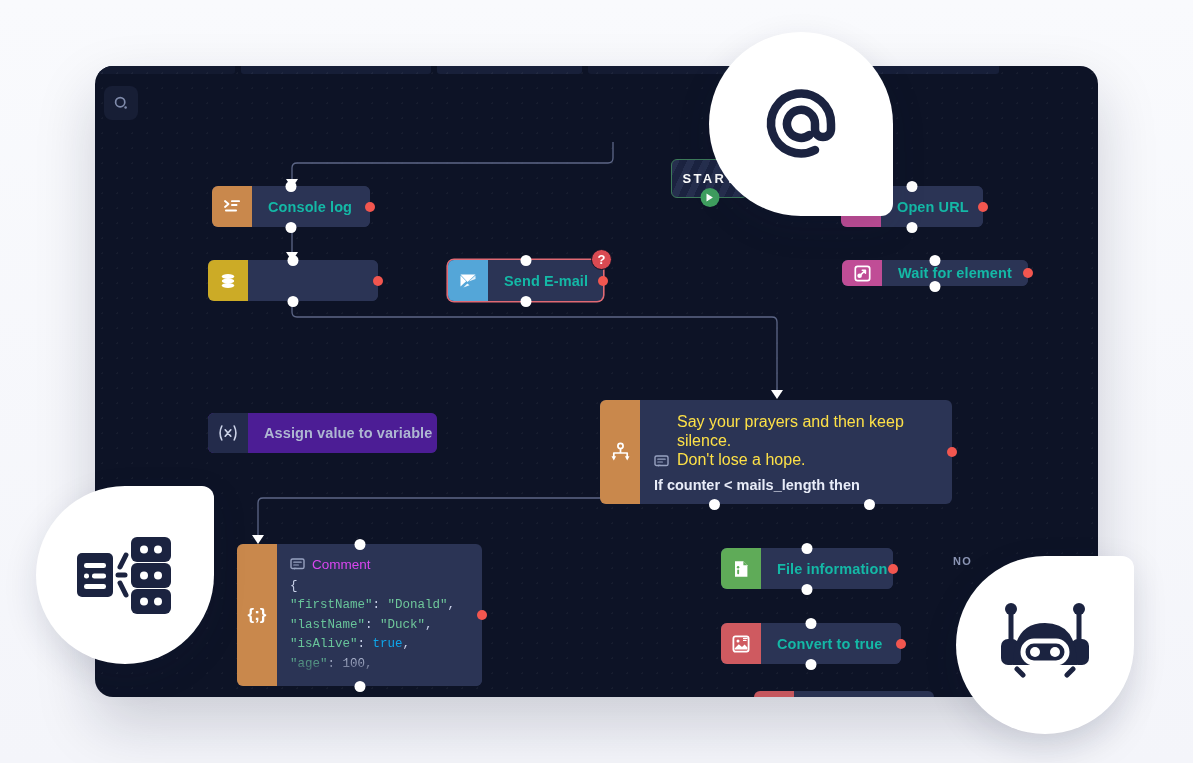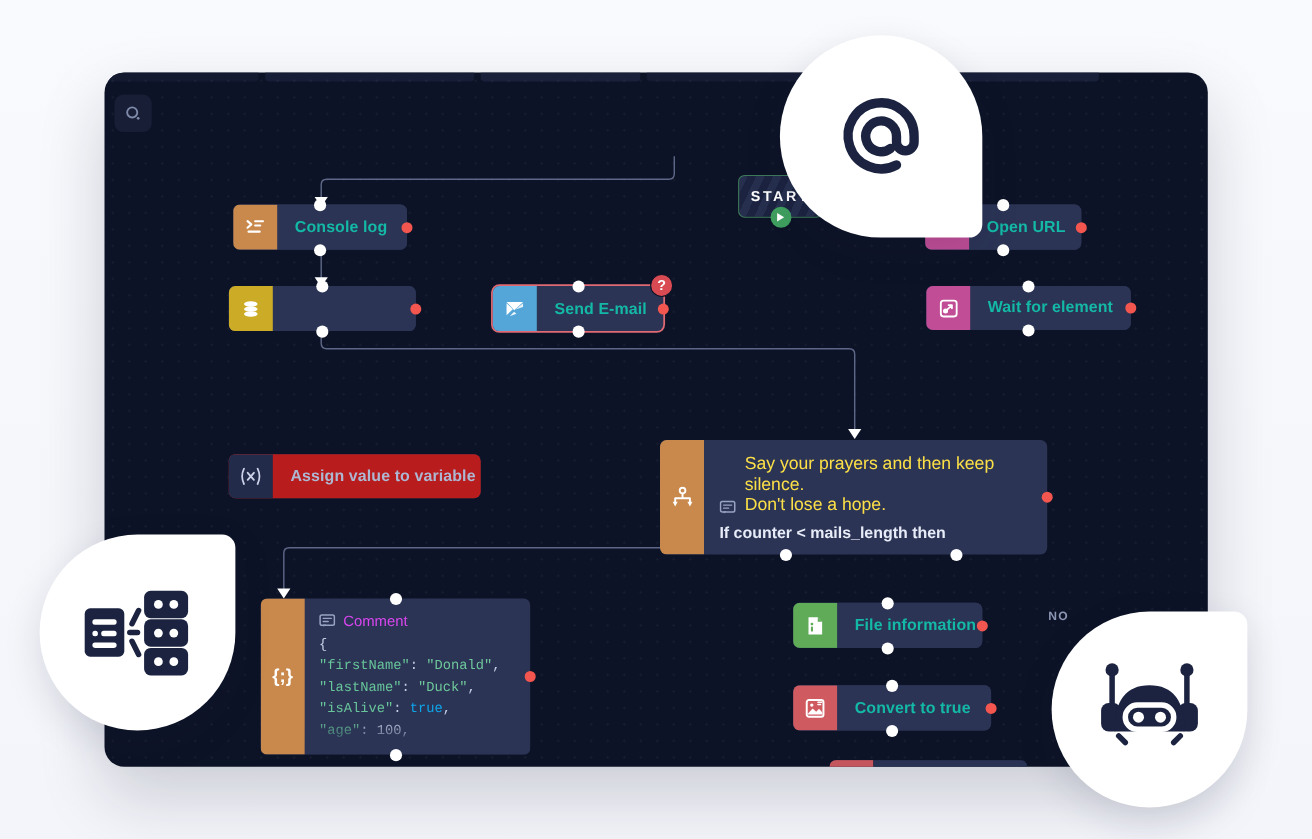--- a/index.html
+++ b/index.html
@@ -153,21 +153,21 @@
     width: 19px; height: 19px;
     border-radius: 50%;
     background: #3f9f5f;
     left: 50%; bottom: -10px;
     transform: translateX(-50%);
     display: flex; align-items: center; justify-content: center;
     z-index: 5;
   }
 
   
-  .node.disabled .node-body-wrap { background: #b91c1c; }
+  .node.disabled .node-body-wrap { background: #4c1d95; }
   .node.disabled .node-icon { background: #232b4b; color: #c3cbe4; }
   .node.disabled .node-label { color: #aeb7d2; font-weight: 600; }
 
   
   .node.err .node-body-wrap {
     box-shadow: 0 0 0 1.6px #e06a74;
   }
 
   
   .cond-node {
@@ -404,21 +404,21 @@
               <path d="M9.5 9.5 L16 3 M11.5 3 L16.2 3 L16.2 7.7" fill="none" stroke="#fff" stroke-width="1.8" stroke-linecap="round" stroke-linejoin="round"></path>
             </svg>
           </div>
           <div class="node-label">Open URL</div>
         </div>
         <div class="port top"></div>
         <div class="port bottom"></div>
         <div class="dot-red"></div>
       </div>
 
-      <div class="node" style="left:747px;top:194px;width:186px;height:40px;text-align:right;">
+      <div class="node" style="left:747px;top:194px;width:186px;height:26px;text-align:right;">
         <div class="node-body-wrap">
           <div class="node-icon ic-pink">
             <svg width="19" height="19" viewBox="0 0 19 19">
               <rect x="2.3" y="2.3" width="14.4" height="14.4" rx="2.4" fill="none" stroke="#fff" stroke-width="1.7"></rect>
               <circle cx="6.6" cy="11.8" r="2.3" fill="#fff"></circle>
               <path d="M6.6 11.8 L11.5 7.2 M9.3 6.3 L12.4 6.3 L12.4 9.3" fill="none" stroke="#fff" stroke-width="1.6" stroke-linecap="round" stroke-linejoin="round"></path>
             </svg>
           </div>
           <div class="node-label">Wait for element</div>
         </div>

